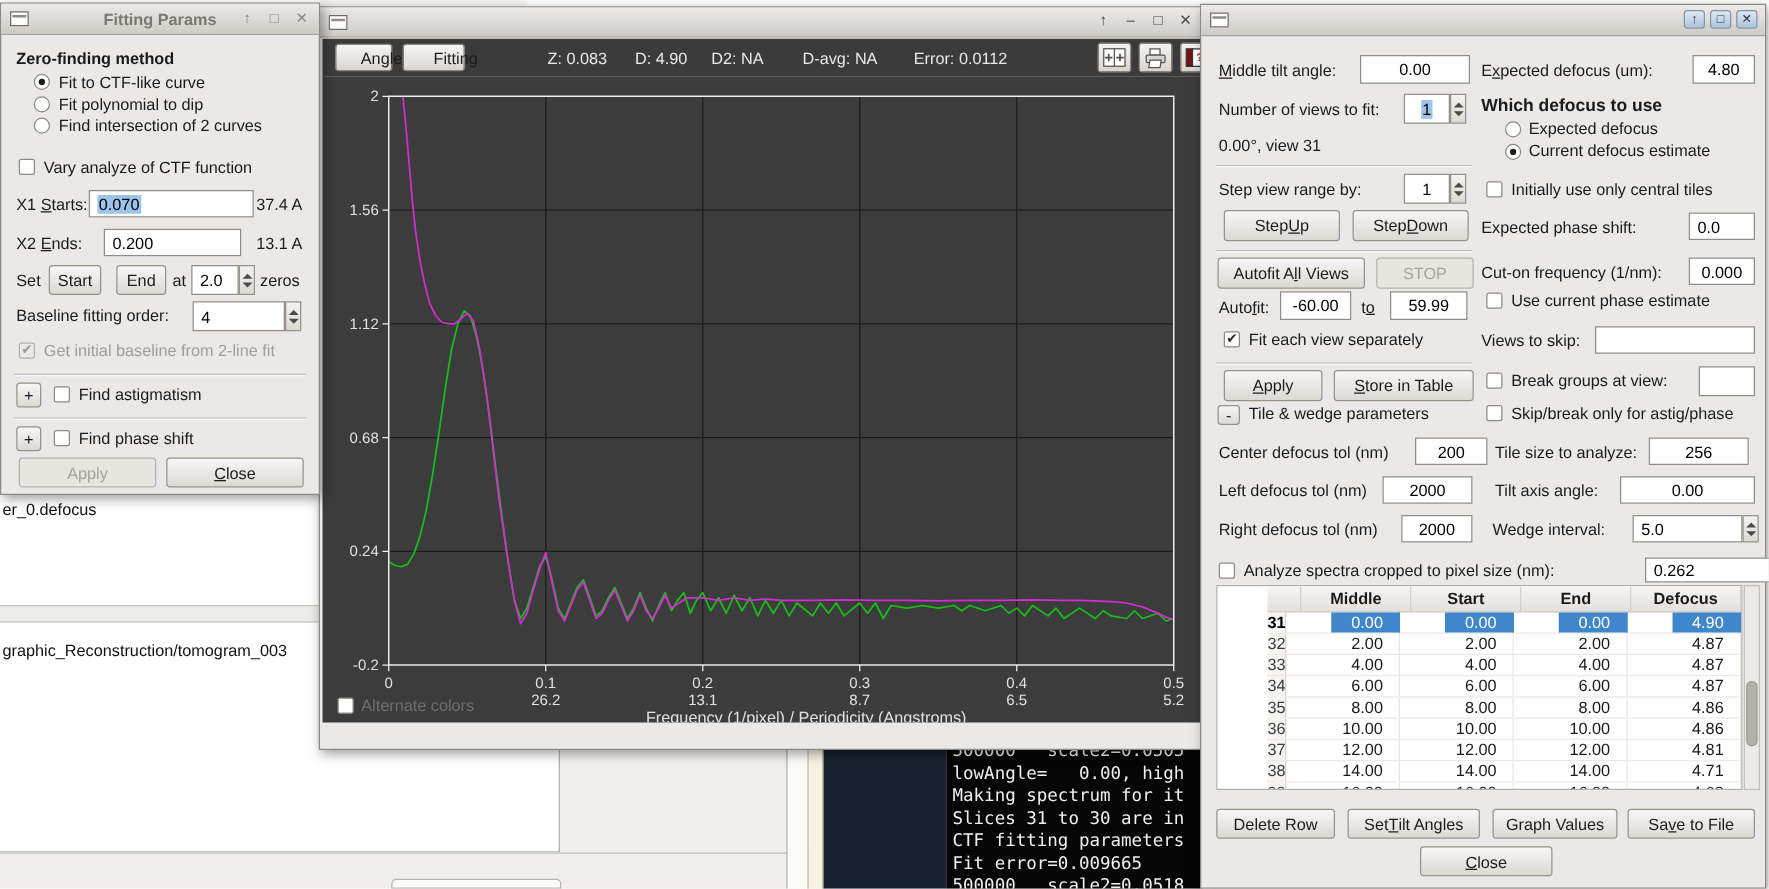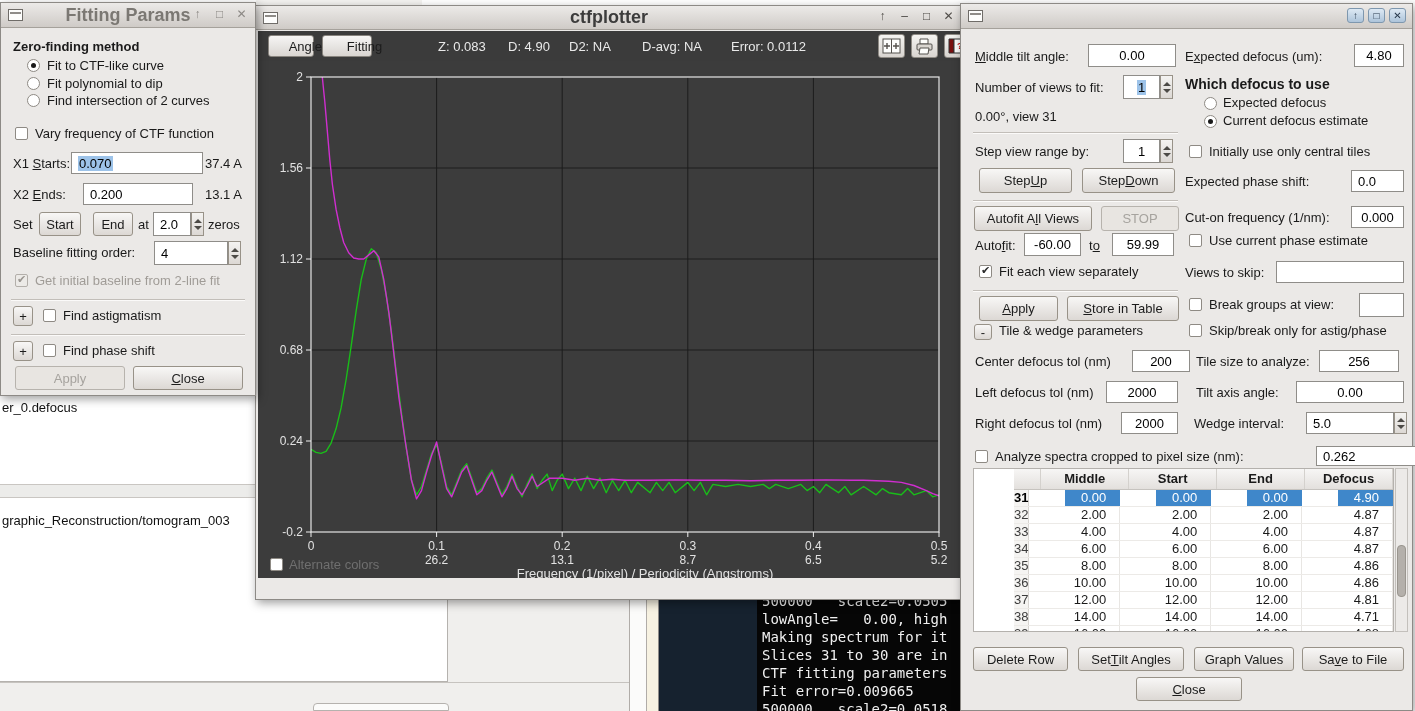--- a/index.html
+++ b/index.html
@@ -8,21 +8,21 @@
          font-family:"Liberation Sans", sans-serif; font-size:13px; color:#1a1a1a; }
 
   .abs { position:absolute; }
 
   
   .win { position:absolute; background:#ebe9e7; border:1px solid #8d8a86;
          box-shadow:2px 3px 9px rgba(0,0,0,0.38); }
   .titlebar { position:absolute; left:0; top:0; right:0; height:25px;
               background:linear-gradient(#eceae8,#cfcbc7); border-bottom:1px solid #a5a19b;
               display:flex; align-items:center; }
-  .title-text { position:absolute; left:0; right:0; text-align:center; font-size:18px;
+  .title-text { position:absolute; left:0; right:0; text-align:center; font-size:13px;
                 color:#3c3c3c; font-weight:bold; }
   .win-icon { width:15px; height:12px; background:#fdfdfc; border:1px solid #6f6c68;
               margin-left:7px; position:relative; z-index:2; }
   .win-icon::after { content:""; position:absolute; left:1px; right:1px; top:2px;
                      border-top:2px solid #8f8c88; }
   .tb-glyphs { position:absolute; right:6px; top:4px; display:flex; gap:7px; z-index:2; }
   .tb-glyph { width:15px; height:15px; font-size:12px; line-height:15px; text-align:center;
               color:#4e4b47; }
   .tb-glyph-blue { width:17px; height:15px; font-size:10px; line-height:14px; text-align:center;
                    color:#263649; background:linear-gradient(#dde9f4,#adc4da);
@@ -113,21 +113,20 @@
 <div class="abs" style="left:629px; top:600px; width:18px; height:111px; background:#fbfbfa; border-left:1px solid #b0aca8; border-right:1px solid #b0aca8;"></div>
 <div class="abs" style="left:647px; top:600px; width:12px; height:111px; background:#f7f2e2; border-right:1px solid #8f8c88;"></div>
 <div class="abs" style="left:659px; top:600px; width:98px; height:111px; background:#16222f;"></div>
 
 <div id="terminal">
   <div id="terminal-inner"><div>500000   scale2=0.0505</div><div>lowAngle=   0.00, high</div><div>Making spectrum for it</div><div>Slices 31 to 30 are in</div><div>CTF fitting parameters</div><div>Fit error=0.009665</div><div>500000   scale2=0.0518</div></div>
 </div>
 
 <div class="win" id="ctf-win" style="left:255px; top:5px; width:708px; height:595px;">
   <div class="titlebar" style="height:24px;">
-    <span class="title-text">ctfplotter</span>
     <span class="win-icon"></span>
     <span class="tb-glyphs" style="top:3px;">
       <span class="tb-glyph">↑</span>
       <span class="tb-glyph">–</span>
       <span class="tb-glyph">□</span>
       <span class="tb-glyph">✕</span>
     </span>
   </div>
   <div id="ctf-toolbar">
     <div class="dark-btn" style="left:10px; width:46px;">Angles</div>
@@ -229,21 +228,21 @@
   </div>
   <span class="lbl bold" style="left:12px; top:36px;">Zero-finding method</span>
   <span class="radio sel" style="left:26px; top:56px;"></span>
   <span class="lbl" style="left:46px; top:55px;">Fit to CTF-like curve</span>
   <span class="radio" style="left:26px; top:74px;"></span>
   <span class="lbl" style="left:46px; top:73px;">Fit polynomial to dip</span>
   <span class="radio" style="left:26px; top:91px;"></span>
   <span class="lbl" style="left:46px; top:90px;">Find intersection of 2 curves</span>
 
   <span class="cb" style="left:14px; top:124px;"></span>
-  <span class="lbl" style="left:34px; top:123px;">Vary frequency of CTF function</span>
+  <span class="lbl" style="left:34px; top:123px;">Vary analyze of CTF function</span>
 
   <span class="lbl" style="left:12px; top:153px;">X1 <u>S</u>tarts:</span>
   <div class="inp" style="left:70px; top:149px; width:132px; height:22px;">
     <span class="sel-text">0.070</span>
   </div>
   <span class="lbl" style="left:204px; top:153px;">37.4 A</span>
 
   <span class="lbl" style="left:12px; top:184px;">X2 <u>E</u>nds:</span>
   <div class="inp" style="left:82px; top:180px; width:110px; height:22px;">
     <span>0.200</span>

